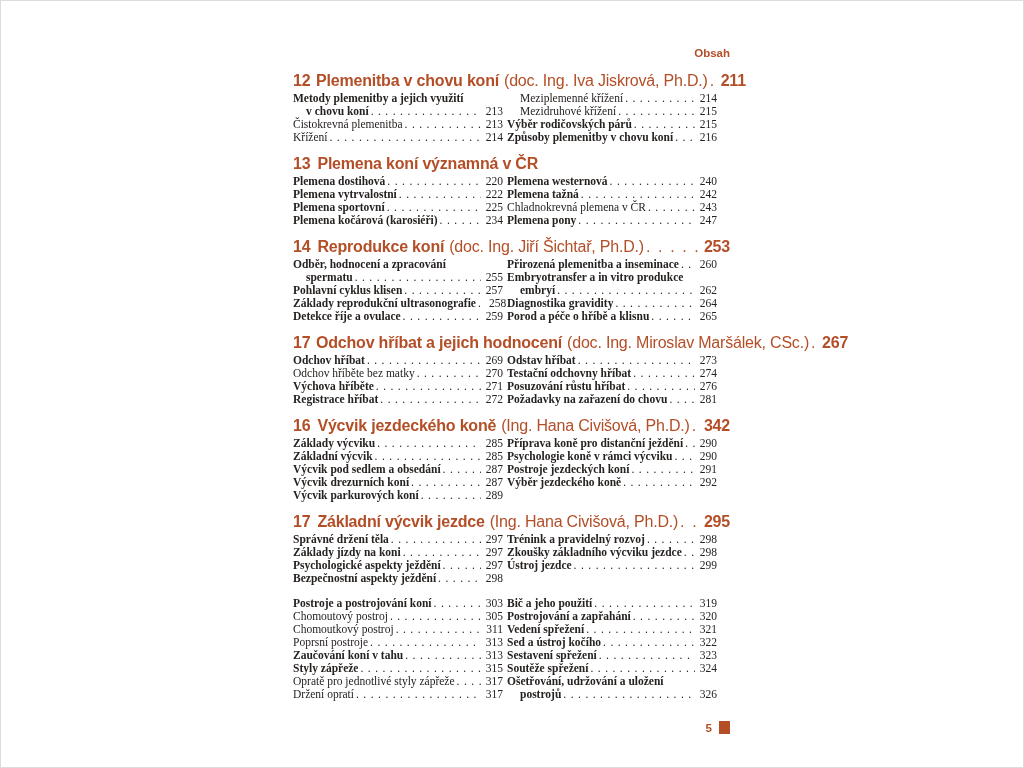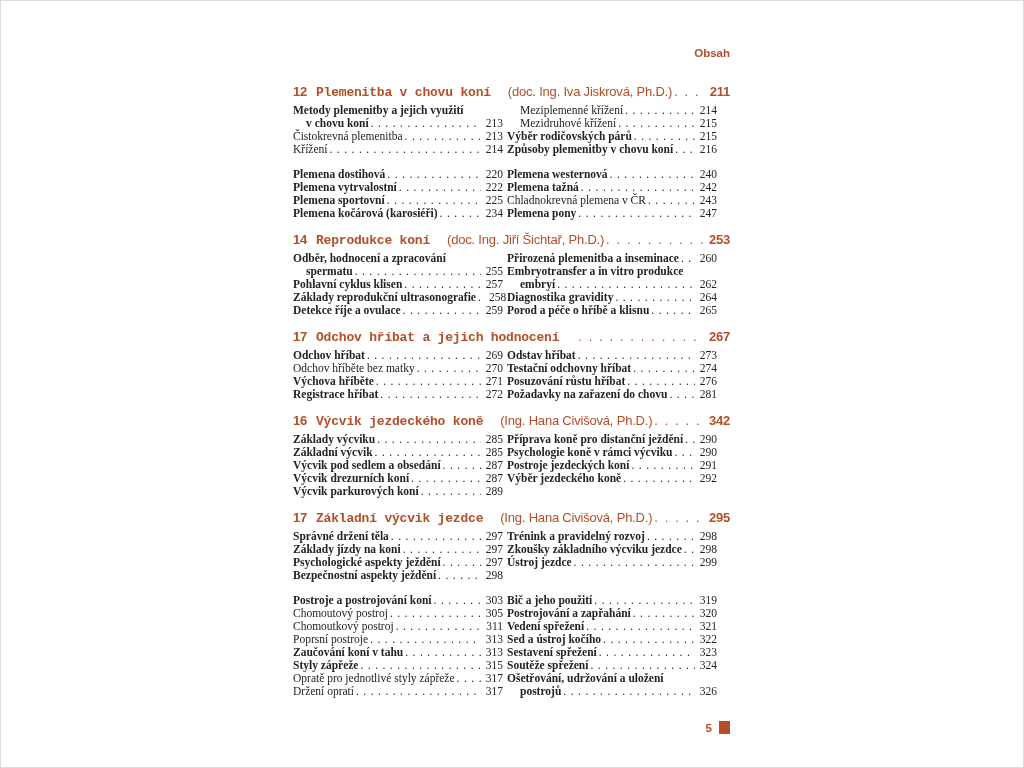--- a/index.html
+++ b/index.html
@@ -17,34 +17,34 @@
     left: 293px; top: 46px;
     width: 437px;
   }
   .running-head {
     font-family: "Liberation Sans", sans-serif;
     font-weight: 700;
     font-size: 11.5px;
     line-height: 14px;
     color: var(--accent, #b34e27);
     text-align: right;
-    margin-bottom: 24px;
+    margin-bottom: 13px;
   }
   .chapter { margin-bottom: 12px; }
   .ch-head {
     font-family: "Liberation Sans", sans-serif;
     color: var(--accent, #b34e27);
-    font-size: 13px;
+    font-size: 16px;
     line-height: 16px;
     letter-spacing: -0.2px;
     margin-bottom: 3px;
   }
   .ch-row { display: flex; align-items: baseline; }
   .ch-num  { font-weight: 700; min-width: 16px; margin-right: 7px; }
-  .ch-title { font-weight: 700; margin-right: 17px; white-space: nowrap; font-family: Liberation Mono, monospace; }
+  .ch-title { font-weight: 700; margin-right: 5px; white-space: nowrap; }
   .ch-authors { font-weight: 400; white-space: nowrap; }
   .ch-page { font-weight: 700; padding-left: 3px; }
   .ch-line2 { padding-left: 23px; }
   .cols { display: flex; gap: 4px; }
   .col { width: 210px; }
   .entry {
     display: flex; align-items: baseline;
     font-size: 11.5px; line-height: 13px;
   }
   .entry.b .lbl { font-weight: 700; }
@@ -132,20 +132,24 @@
             <div class="entry b">
               <span class="lbl">Způsoby plemenitby v chovu koní</span>
               <span class="dots"></span>
               <span class="pg">216</span>
             </div>
           </div>
         </div>
       </section>
       <section class="chapter">
         <div class="ch-head">
+          <div class="ch-row">
+            <span class="ch-num">13</span>
+            <span class="ch-title">Plemena koní významná v ČR</span>
+          </div>
         </div>
         <div class="cols">
           <div class="col">
             <div class="entry b">
               <span class="lbl">Plemena dostihová</span>
               <span class="dots"></span>
               <span class="pg">220</span>
             </div>
             <div class="entry b">
               <span class="lbl">Plemena vytrvalostní</span>
@@ -248,20 +252,21 @@
               <span class="pg">265</span>
             </div>
           </div>
         </div>
       </section>
       <section class="chapter">
         <div class="ch-head">
           <div class="ch-row">
             <span class="ch-num">17</span>
             <span class="ch-title">Odchov hříbat a jejich hodnocení</span>
+            <span class="ch-authors">(doc. Ing. Miroslav Maršálek, CSc.)</span>
             <span class="dots ch-dots"></span>
             <span class="ch-page">267</span>
           </div>
         </div>
         <div class="cols">
           <div class="col">
             <div class="entry b">
               <span class="lbl">Odchov hříbat</span>
               <span class="dots"></span>
               <span class="pg">269</span>

